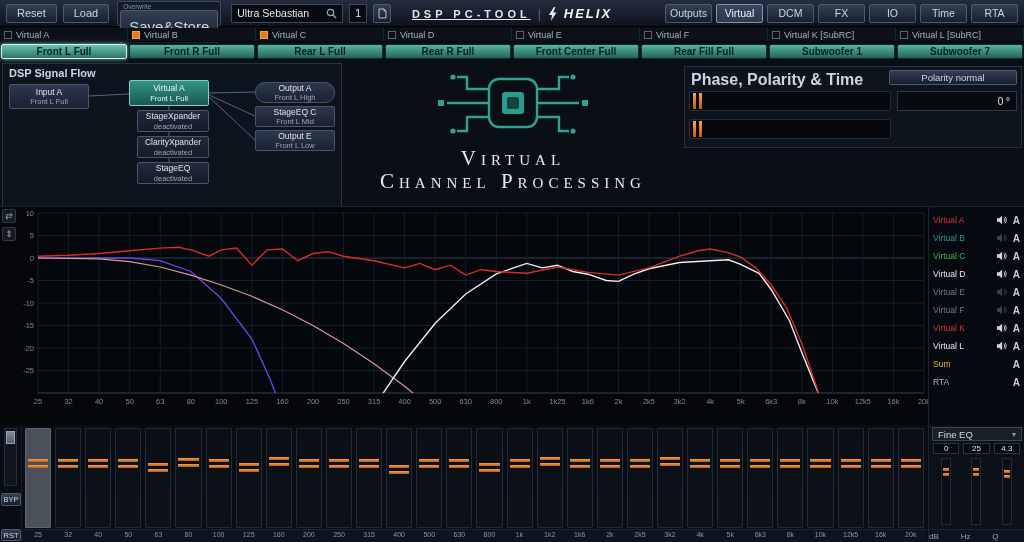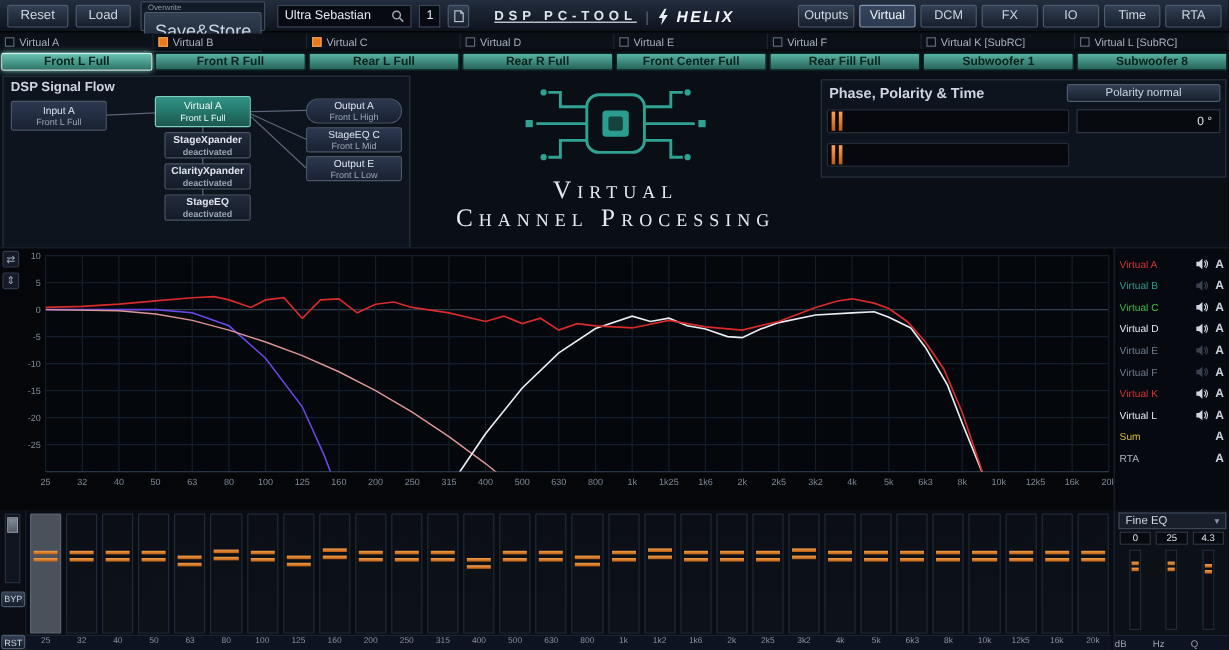--- a/index.html
+++ b/index.html
@@ -37,30 +37,30 @@
 
   
   .sf-panel{position:absolute;left:2px;top:63px;width:340px;height:178px;background:#0e141d;border:1px solid #27313f;}
   .sf-title{position:absolute;left:6px;top:3px;font-size:11px;font-weight:bold;color:#ccd5e1;}
   .sf-lines{position:absolute;left:0;top:0;width:340px;height:142px;}
   .sf-box{position:absolute;width:80px;height:25px;background:linear-gradient(#2d3850,#192132);border:1px solid #4a5668;border-radius:2px;display:flex;flex-direction:column;align-items:center;justify-content:center;line-height:1.2;cursor:pointer;}
   .sf-box .l1{font-size:8.5px;color:#dde4ee;}
   .sf-box .l2{font-size:7.5px;color:#9aa6b6;}
   .sf-box.teal{background:linear-gradient(#2f9486,#1b584f);border-color:#7fd0c0;}
   .sf-box.teal .l1,.sf-box.teal .l2{color:#eafaf6;}
-  .sf-box.dim{width:72px;height:22px;background:linear-gradient(#222b3c,#141b28);font-weight:bold;}
+  .sf-box.dim{width:72px;height:22px;background:linear-gradient(#222b3c,#141b28);}
   .sf-box.out{width:80px;height:21px;}
 
   
   .center-pane{position:absolute;left:344px;top:63px;width:338px;height:142px;display:flex;flex-direction:column;align-items:center;}
   .logo-line{font-family:"Liberation Serif",serif;font-variant:small-caps;letter-spacing:5px;color:#e4eaf1;font-size:21px;line-height:1.1;}
 
   
   .panel{position:absolute;background:#0e141d;border:1px solid #27313f;}
-  .panel-title{position:absolute;left:6px;top:4px;font-size:12px;font-weight:bold;color:#ccd5e1;}
+  .panel-title{position:absolute;left:6px;top:4px;font-size:16px;font-weight:bold;color:#ccd5e1;}
   .pbtn{position:absolute;right:4px;top:3px;width:128px;height:15px;font-size:9.5px;}
   .htrack{position:absolute;background:#06080d;border:1px solid #232d3b;border-radius:2px;}
   .vhandle{position:absolute;top:1px;width:9px;height:16px;}
   .vhandle::before,.vhandle::after{content:"";position:absolute;top:0;bottom:0;width:3px;background:linear-gradient(#ffa24e,#c05c0c);}
   .vhandle::before{left:0}.vhandle::after{right:0}
   .vbox{position:absolute;background:#070b10;border:1px solid #2e3844;color:#e2e8f0;font-size:10px;display:flex;align-items:center;justify-content:flex-end;padding:0 6px;}
   .spin{display:flex;flex-direction:column;margin-left:5px;gap:2px;}
   .spin i{width:0;height:0;border-left:3px solid transparent;border-right:3px solid transparent;display:block;}
   .spin .up{border-bottom:4px solid #8a96a6;}
   .spin .dn{border-top:4px solid #8a96a6;}
@@ -187,21 +187,21 @@
     </div>
 
   <div class="crow">
       <button class="cbtn selected">Front L Full</button>
       <button class="cbtn">Front R Full</button>
       <button class="cbtn">Rear L Full</button>
       <button class="cbtn">Rear R Full</button>
       <button class="cbtn">Front Center Full</button>
       <button class="cbtn">Rear Fill Full</button>
       <button class="cbtn">Subwoofer 1</button>
-      <button class="cbtn">Subwoofer 8</button>
+      <button class="cbtn">Subwoofer 7</button>
     </div>
 
   <div class="sf-panel">
     <svg class="sf-lines" viewBox="0 0 340 142">
       <g stroke="#5a6678" stroke-width="1" fill="none">
         <line x1="86" y1="32" x2="126" y2="30"></line>
         <line x1="166" y1="42" x2="166" y2="100"></line>
         <line x1="206" y1="29" x2="252" y2="28"></line>
         <line x1="206" y1="31" x2="252" y2="52"></line>
         <line x1="206" y1="33" x2="252" y2="76"></line>

